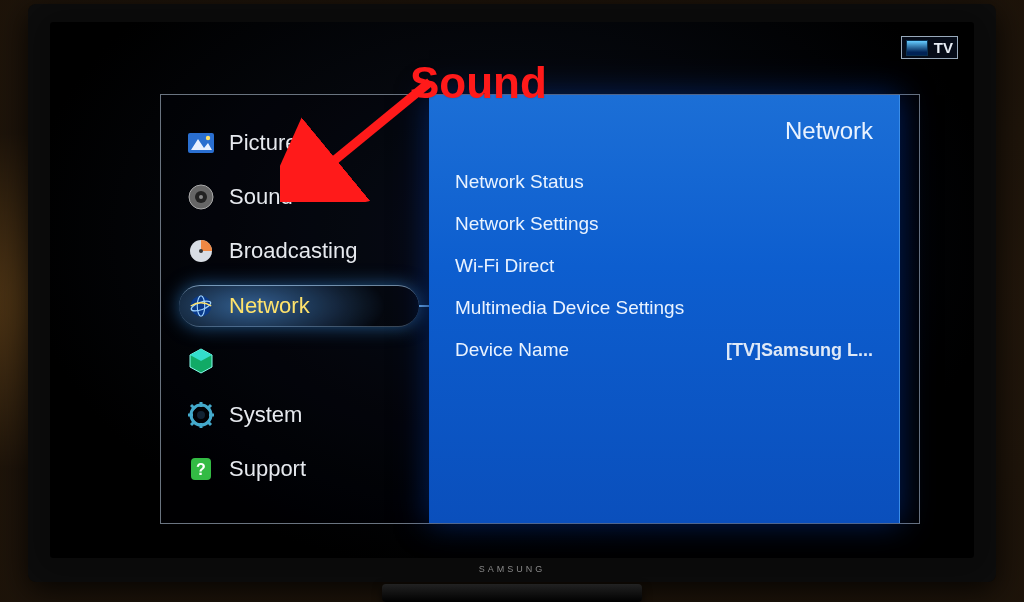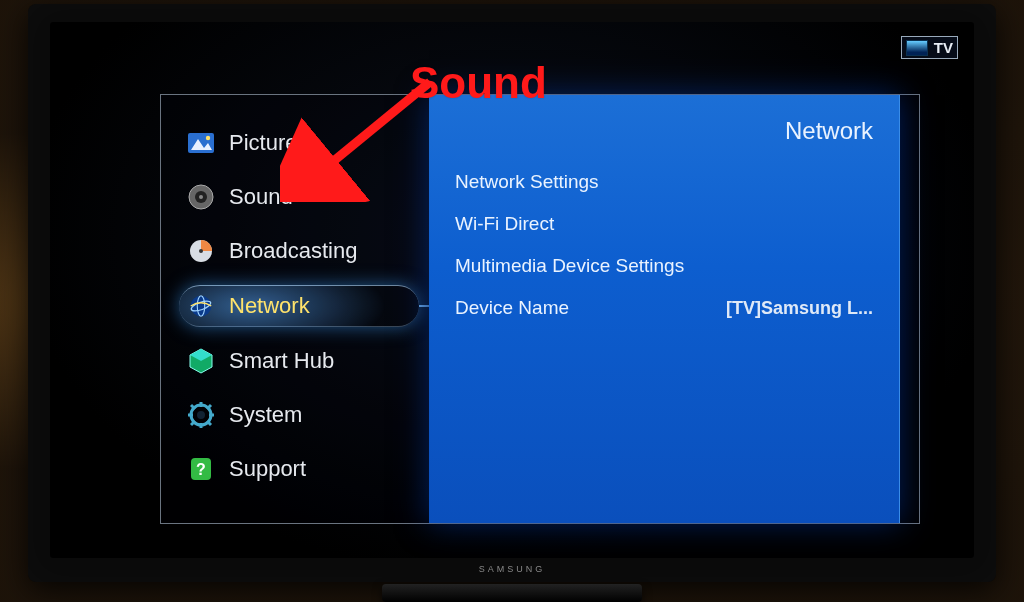--- a/index.html
+++ b/index.html
@@ -223,21 +223,20 @@
           <span>Network</span>
         </div>
 
         <div class="cat-item">
           <div class="icon-slot">
             <svg width="24" height="26" viewBox="0 0 24 26">
                 <polygon points="12,1 23,7 23,19 12,25 1,19 1,7" fill="#1a6" stroke="#8fe" stroke-width="1"></polygon>
                 <polygon points="12,1 23,7 12,13 1,7" fill="#3dc"></polygon>
               </svg>
           </div>
-          <span>Smart Hub</span>
         </div>
 
         <div class="cat-item">
           <div class="icon-slot">
             <svg width="26" height="26" viewBox="0 0 26 26">
                 <circle cx="13" cy="13" r="10" fill="none" stroke="#4ac" stroke-width="3"></circle>
                 <g stroke="#4ac" stroke-width="3">
                   <line x1="13" y1="0" x2="13" y2="5"></line>
                   <line x1="13" y1="21" x2="13" y2="26"></line>
                   <line x1="0" y1="13" x2="5" y2="13"></line>
@@ -262,20 +261,24 @@
           </div>
           <span>Support</span>
         </div>
 
       </div>
 
       <div class="sub-panel">
         <div class="sub-title">Network</div>
         <div class="sub-list">
           <div class="sub-item">
+            <span>Network Status</span>
+            <span class="val"></span>
+          </div>
+          <div class="sub-item">
             <span>Network Settings</span>
             <span class="val"></span>
           </div>
           <div class="sub-item">
             <span>Wi-Fi Direct</span>
             <span class="val"></span>
           </div>
           <div class="sub-item">
             <span>Multimedia Device Settings</span>
             <span class="val"></span>

